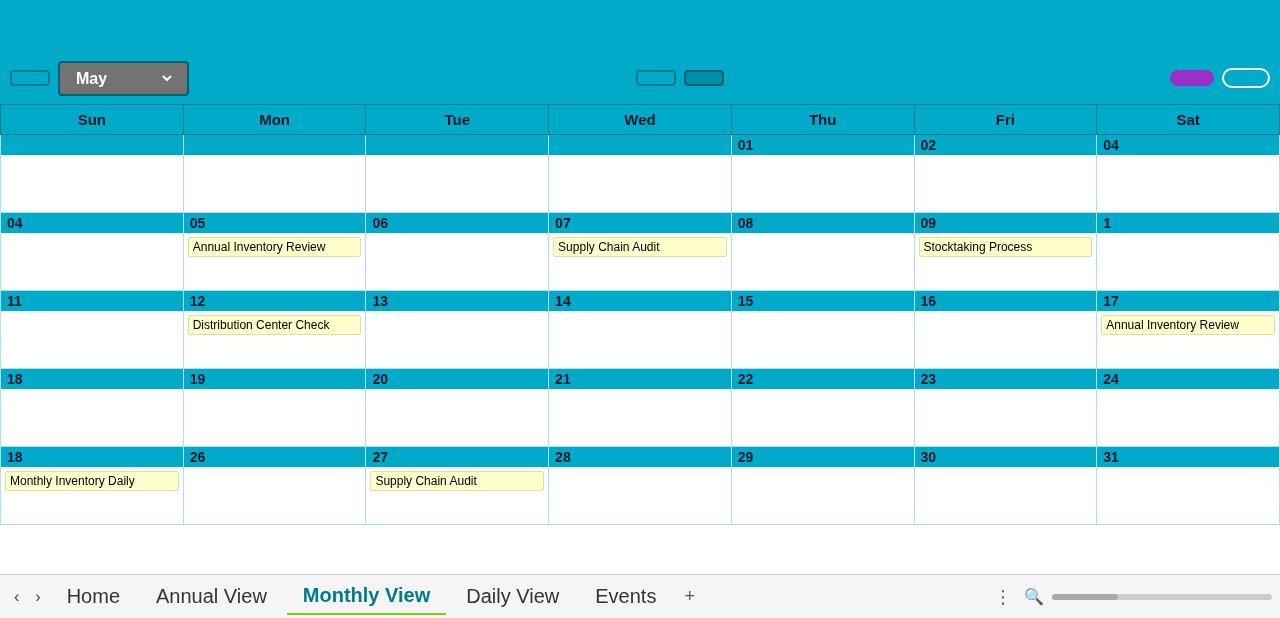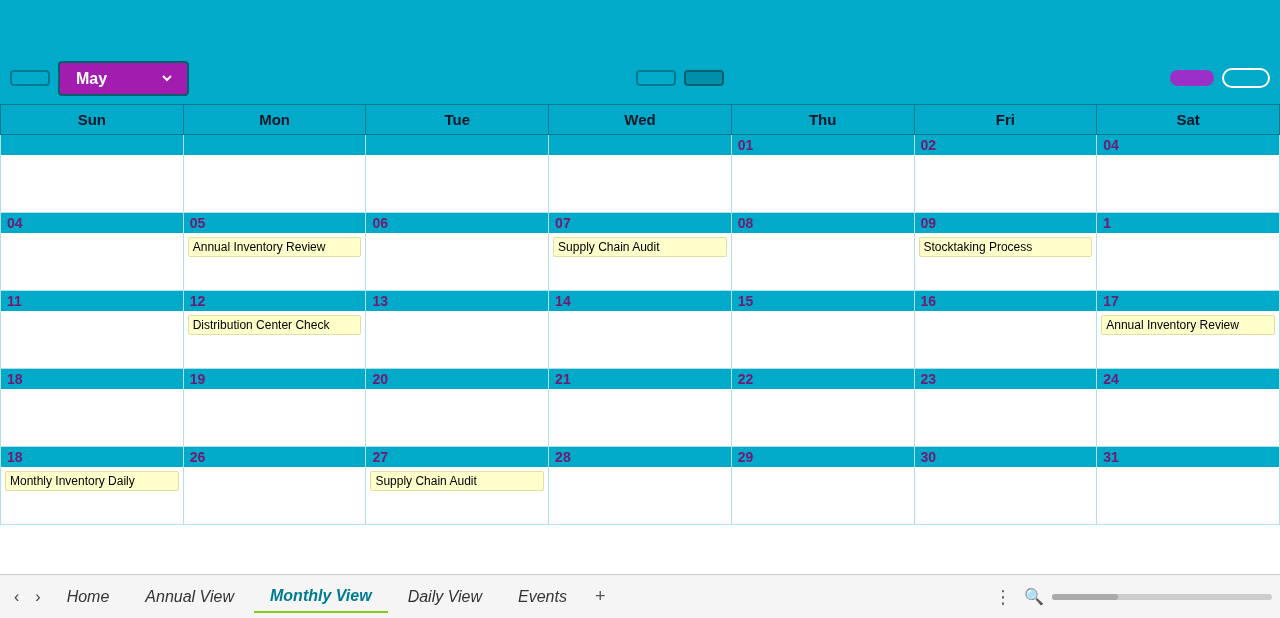--- a/index.html
+++ b/index.html
@@ -39,21 +39,21 @@
     .toolbar-label {
       color: white;
       font-weight: bold;
       font-size: 16px;
       background: #00aac8;
       border: 2px solid #007a90;
       padding: 6px 18px;
       border-radius: 4px;
     }
     .month-select {
-      background: #a21caf;
+      background: #737373;
       color: white;
       font-weight: bold;
       font-size: 16px;
       border: 2px solid #006070;
       padding: 6px 12px;
       border-radius: 4px;
       display: flex;
       gap: 4px;
     }
     .month-select select {
@@ -123,21 +123,21 @@
     }
     .calendar tbody td {
       border: 1px solid #b0e0ea;
       vertical-align: top;
       width: calc(100%/7);
       height: 78px;
       padding: 0;
     }
     .day-header {
       background: #00aac8;
-      color: #701a75;
+      color: #0f172a;
       font-weight: bold;
       font-size: 14px;
       padding: 2px 6px;
       text-align: left;
     }
     .day-content {
       padding: 2px 4px;
       min-height: 52px;
     }
     .event-pill {
@@ -169,27 +169,26 @@
     .tab-nav-btn {
       background: none;
       border: none;
       font-size: 16px;
       cursor: pointer;
       padding: 4px 6px;
       color: #444;
     }
     .tab {
       padding: 6px 16px;
-      font-size: 16px;
+      font-size: 20px;
       cursor: pointer;
       border-radius: 6px 6px 0 0;
       color: #333;
       background: transparent;
       border: none;
-      font-style: italic;
     }
     .tab.active {
       color: #007a90;
       font-weight: bold;
       border-bottom: 2px solid #84cc16;
     }
     .tab-add {
       font-size: 18px;
       cursor: pointer;
       padding: 4px 8px;

